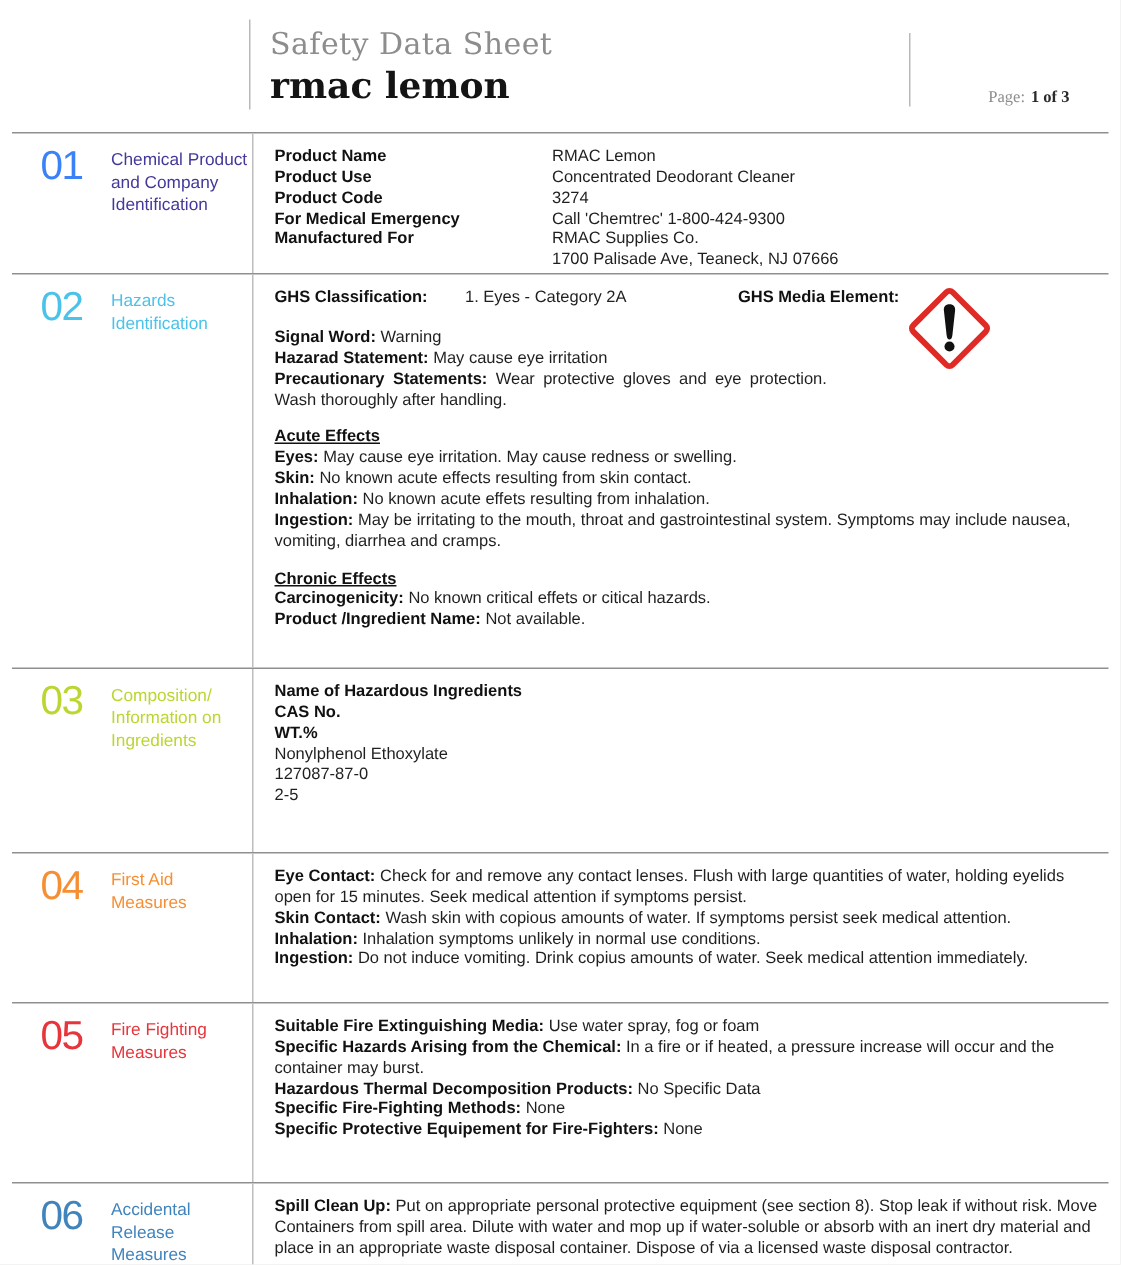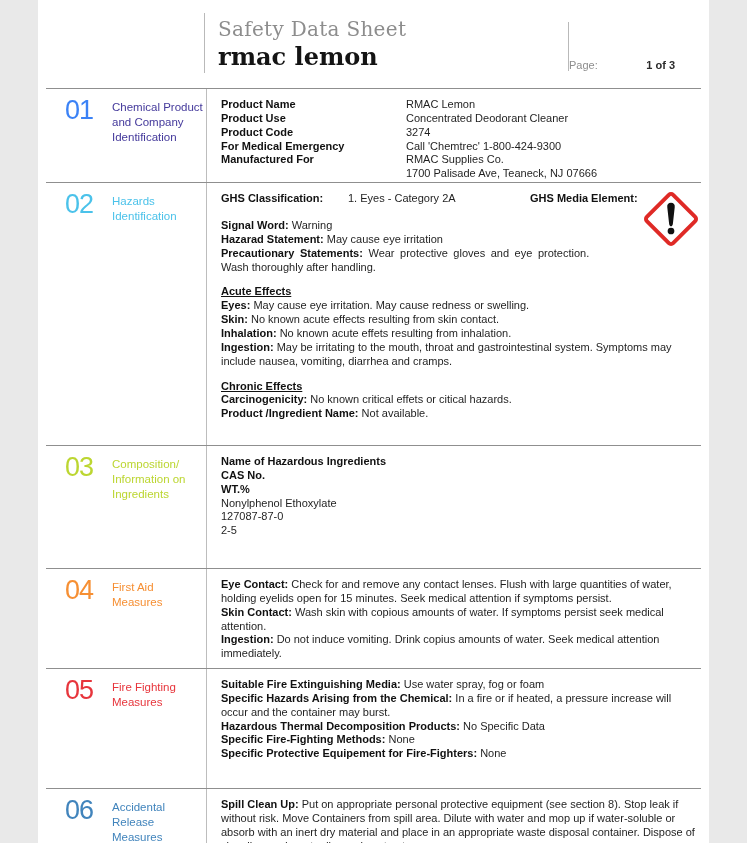--- a/index.html
+++ b/index.html
@@ -1,30 +1,30 @@
 <!DOCTYPE html>
 <html><head>
 <meta charset="utf-8">
 <style>
   html,body{margin:0;padding:0;background:#e9e9e9;}
   .page{
-    width:671px;height:843px;background:#ffffff;overflow:hidden;
+    width:747px;height:843px;background:#ffffff;overflow:hidden;
     font-family:"Liberation Sans",sans-serif;font-size:11px;color:#1f1f1f;
     box-sizing:border-box;padding:0 8px;margin:0 auto;
   }
   
   .header{display:flex;height:88px;box-sizing:border-box;padding-top:13px;}
   .header-spacer{width:158px;border-right:1px solid #b9b9b9;margin-bottom:15px;}
   .header-titles{flex:1;padding-left:13px;padding-top:4px;}
   .doc-type{font-family:"DejaVu Serif",serif;font-size:20px;color:#8d8d8d;letter-spacing:.3px;}
   .product-title{font-family:"DejaVu Serif",serif;font-size:24px;font-weight:bold;color:#141414;margin-top:1px;}
   .header-page{
     width:133px;border-left:1px solid #b9b9b9;margin-top:9px;margin-bottom:17px;
-    display:flex;align-items:flex-end;justify-content:space-between;padding-right:26px;box-sizing:border-box;
-    font-family:Liberation Sans, sans-serif;font-size:11px;color:#8d8d8d;white-space:nowrap;
+    display:flex;align-items:flex-end;justify-content:flex-end;padding-right:26px;box-sizing:border-box;
+    font-family:Liberation Serif, serif;font-size:11px;color:#8d8d8d;white-space:nowrap;
   }
   .header-page .pv{color:#2b2b2b;font-weight:bold;margin-left:4px;}
   
   .section{display:flex;border-top:1px solid #8f8f8f;box-sizing:border-box;}
   .sec-head{width:160px;box-sizing:border-box;padding:9px 0 0 19px;display:flex;flex-shrink:0;}
   .sec-num{font-size:27px;line-height:.95;width:47px;letter-spacing:-1px;flex-shrink:0;}
   .sec-label{font-size:11.5px;line-height:1.32;padding-top:2px;width:92px;}
   .sec-body{flex:1;border-left:1px solid #bdbdbd;padding:9px 4px 0 14px;line-height:1.26;position:relative;}
   .s1{min-height:94px}.s2{min-height:263px}.s3{min-height:123px}
   .s4{min-height:100px}.s5{min-height:120px}.s6{min-height:58px}
@@ -184,20 +184,24 @@
     <div class="sec-body">
       <div class="para">
         <span class="b">Eye Contact:</span>
         <span>Check for and remove any contact lenses. Flush with large quantities of water, holding eyelids open for 15 minutes. Seek medical attention if symptoms persist.</span>
       </div>
       <div class="para">
         <span class="b">Skin Contact:</span>
         <span>Wash skin with copious amounts of water. If symptoms persist seek medical attention.</span>
       </div>
       <div class="para">
+        <span class="b">Inhalation:</span>
+        <span>Inhalation symptoms unlikely in normal use conditions.</span>
+      </div>
+      <div class="para">
         <span class="b">Ingestion:</span>
         <span>Do not induce vomiting. Drink copius amounts of water. Seek medical attention immediately.</span>
       </div>
     </div>
   </div>
 
   <div class="section s5">
     <div class="sec-head">
       <div class="sec-num" style="color: rgb(231, 53, 60);">05</div>
       <div class="sec-label" style="color: rgb(231, 53, 60);">Fire Fighting Measures</div>

